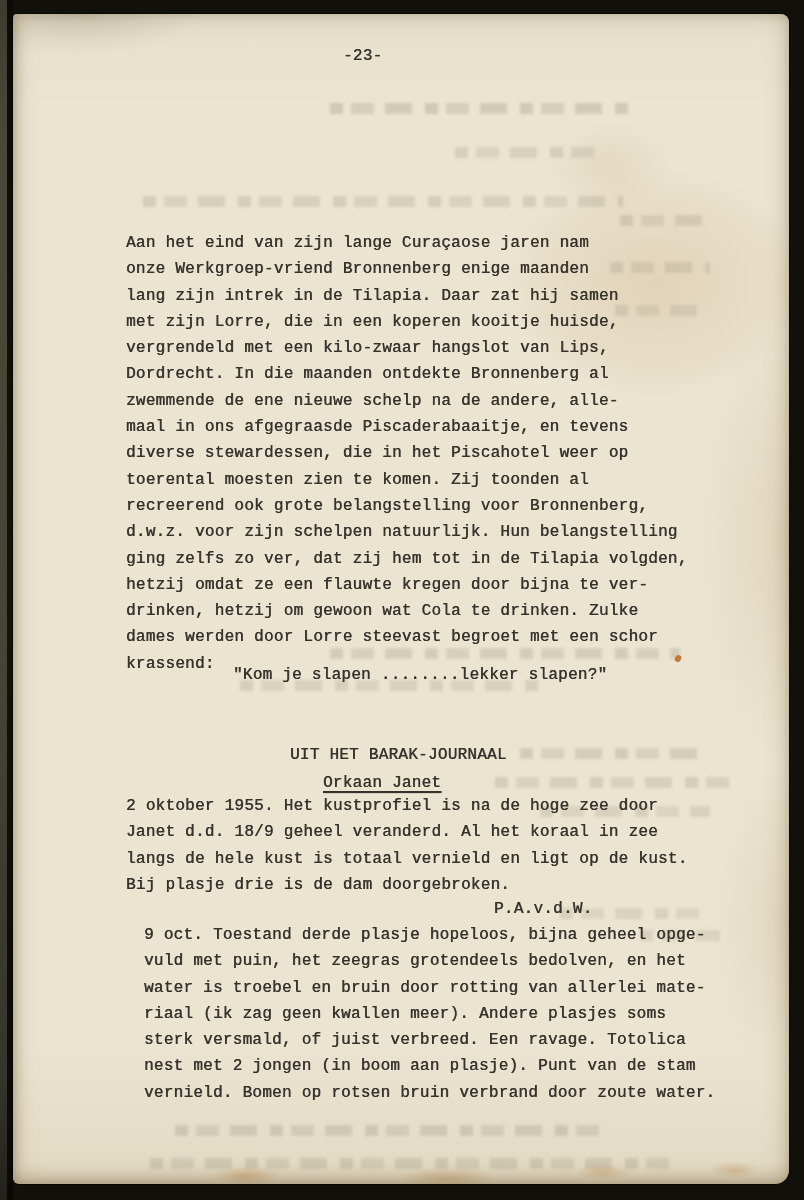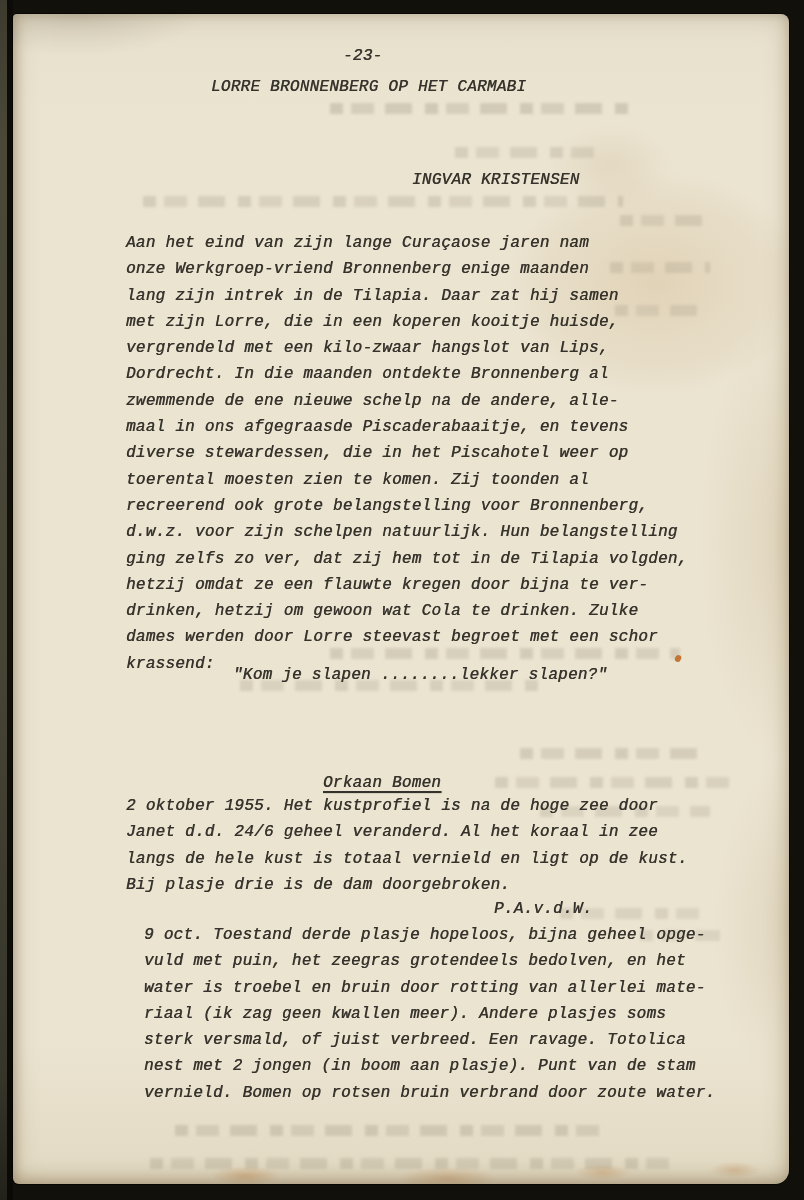--- a/index.html
+++ b/index.html
@@ -2,21 +2,21 @@
 <html style="--paper: #ebe4d1; --ink: #35322b; --bg: #12100b;"><head>
 <meta charset="utf-8">
 <style>
   html,body{margin:0;padding:0;}
   body{
     width:804px;height:1200px;
     background:var(--bg,#12100b);
     font-family:"Liberation Mono","DejaVu Sans Mono",monospace;
     overflow:hidden;
   }
-  .scene{position:relative;width:797px;height:1200px;background:var(--bg,#12100b);font-style:italic;}
+  .scene{position:relative;width:797px;height:1200px;background:var(--bg,#12100b);}
   
   .stack-edge{
     position:absolute;left:0;top:0;width:7px;height:1200px;
     background:linear-gradient(180deg,#3c3b2e 0%,#4a4939 12%,#454435 55%,#36352a 90%,#23221a 100%);
   }
   .stack-edge2{
     position:absolute;left:7px;top:0;width:6px;height:1200px;
     background:linear-gradient(180deg,#0c0b08,#141209 50%,#0a0906);
   }
   .top-edge{
@@ -87,23 +87,21 @@
     <div class="ghost" style="left:507px;top:734px;width:180px;opacity:.45"></div>
     <div class="ghost" style="left:482px;top:763px;width:235px;opacity:.42"></div>
     <div class="ghost" style="left:527px;top:792px;width:170px;opacity:.38"></div>
     <div class="ghost" style="left:547px;top:894px;width:150px;opacity:.36"></div>
     <div class="ghost" style="left:627px;top:916px;width:80px;opacity:.34"></div>
     <div class="ghost" style="left:162px;top:1111px;width:430px;opacity:.46"></div>
     <div class="ghost" style="left:137px;top:1144px;width:520px;opacity:.42"></div>
 
     <div class="txt" style="left:330px;top:29px">-23-</div>
 
-    <div class="txt" style="left:198px;top:60px">LORRE BRONNENBERG OP HET CARMABI</div>
 
-    <div class="txt" style="left:399px;top:153px">INGVAR KRISTENSEN</div>
 
     <div class="txt" style="left:113px;top:216px;width:630px">Aan het eind van zijn lange Curaçaose jaren nam
 onze Werkgroep-vriend Bronnenberg enige maanden
 lang zijn intrek in de Tilapia. Daar zat hij samen
 met zijn Lorre, die in een koperen kooitje huisde,
 vergrendeld met een kilo-zwaar hangslot van Lips,
 Dordrecht. In die maanden ontdekte Bronnenberg al
 zwemmende de ene nieuwe schelp na de andere, alle-
 maal in ons afgegraasde Piscaderabaaitje, en tevens
 diverse stewardessen, die in het Piscahotel weer op
@@ -111,25 +109,26 @@
 recreerend ook grote belangstelling voor Bronnenberg,
 d.w.z. voor zijn schelpen natuurlijk. Hun belangstelling
 ging zelfs zo ver, dat zij hem tot in de Tilapia volgden,
 hetzij omdat ze een flauwte kregen door bijna te ver-
 drinken, hetzij om gewoon wat Cola te drinken. Zulke
 dames werden door Lorre steevast begroet met een schor
 krassend:</div>
 
     <div class="txt" style="left:220px;top:648px">"Kom je slapen ........lekker slapen?"</div>
 
+    <div class="txt" style="left:277px;top:728px">UIT HET BARAK-JOURNAAL</div>
 
-    <div class="txt underlined" style="left:310px;top:756px">Orkaan Bomen</div>
+    <div class="txt underlined" style="left:310px;top:756px">Orkaan Janet</div>
 
     <div class="txt" style="left:113px;top:779px;width:630px">2 oktober 1955. Het kustprofiel is na de hoge zee door
-Janet d.d. 24/6 geheel veranderd. Al het koraal in zee
+Janet d.d. 18/9 geheel veranderd. Al het koraal in zee
 langs de hele kust is totaal vernield en ligt op de kust.
 Bij plasje drie is de dam doorgebroken.</div>
 
     <div class="txt" style="left:481px;top:882px">P.A.v.d.W.</div>
 
     <div class="txt" style="left:131px;top:908px;width:640px">9 oct. Toestand derde plasje hopeloos, bijna geheel opge-
 vuld met puin, het zeegras grotendeels bedolven, en het
 water is troebel en bruin door rotting van allerlei mate-
 riaal (ik zag geen kwallen meer). Andere plasjes soms
 sterk versmald, of juist verbreed. Een ravage. Totolica

